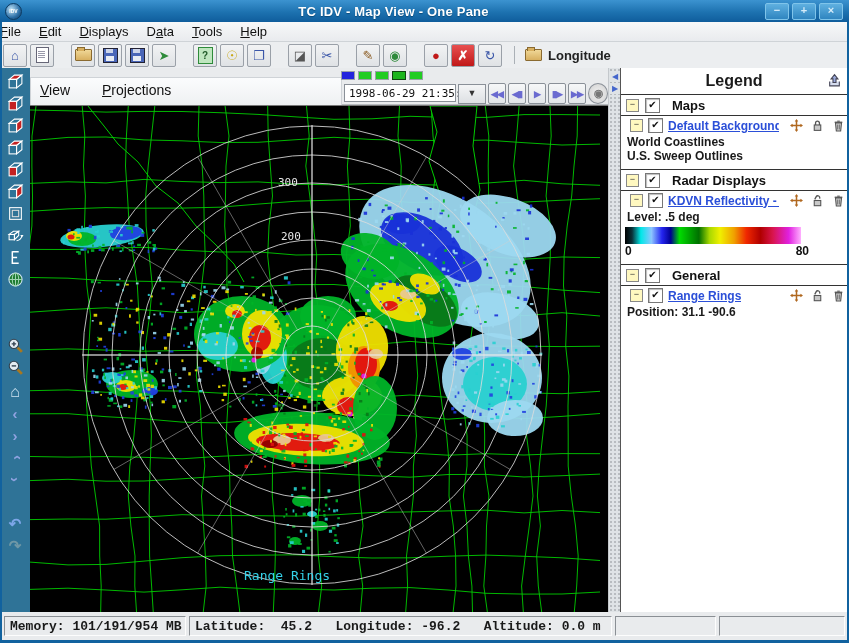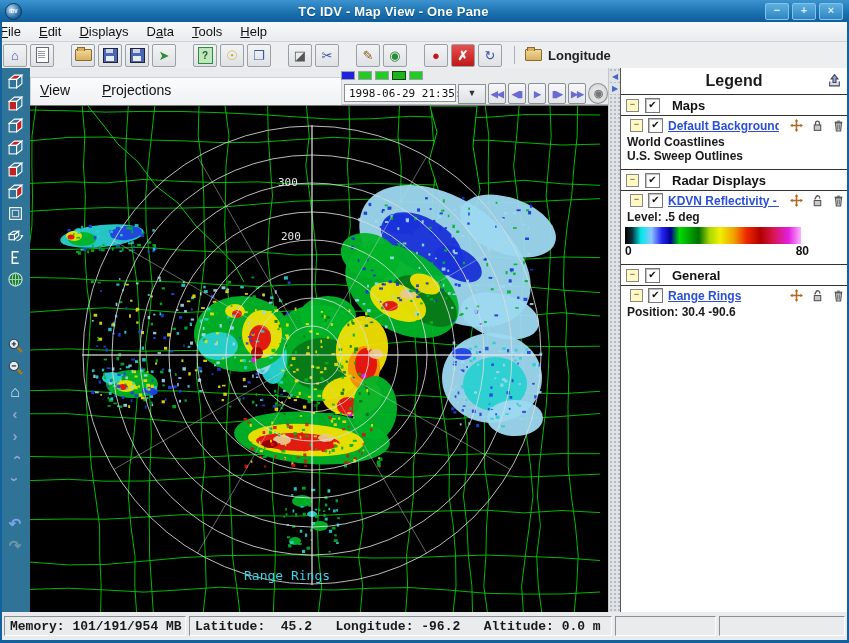--- a/index.html
+++ b/index.html
@@ -1564,21 +1564,21 @@
         </i>
       <i class="li">
           <svg width="11" height="13" viewBox="0 0 10 12">
             <path d="M1.5,3 H8.5" stroke="#555" stroke-width="1.2"></path>
             <path d="M3.8,2 H6.2" stroke="#555"></path>
             <path d="M2.2,3.6 L3,11 H7 L7.8,3.6 Z" fill="#cfcfcf" stroke="#555"></path>
             <path d="M4.2,5 V9.6 M5.8,5 V9.6" stroke="#777"></path>
           </svg>
         </i>
     </div>
-    <div class="lsub">Position: 30.4 -90.6</div>
+    <div class="lsub">Position: 31.1 -90.6</div>
   </div>
 
   <div class="statusbar">
     <div class="sbox" style="left:4px;width:182px;">Memory: 101/191/954 MB</div>
     <div class="sbox" style="left:189px;width:423px;">Latitude:  45.2   Longitude: -96.2   Altitude: 0.0 m</div>
     <div class="sbox" style="left:615px;width:101px;"></div>
     <div class="sbox" style="left:719px;width:126px;"></div>
   </div>
 
   <div class="sideborder" style="left:0;"></div>

